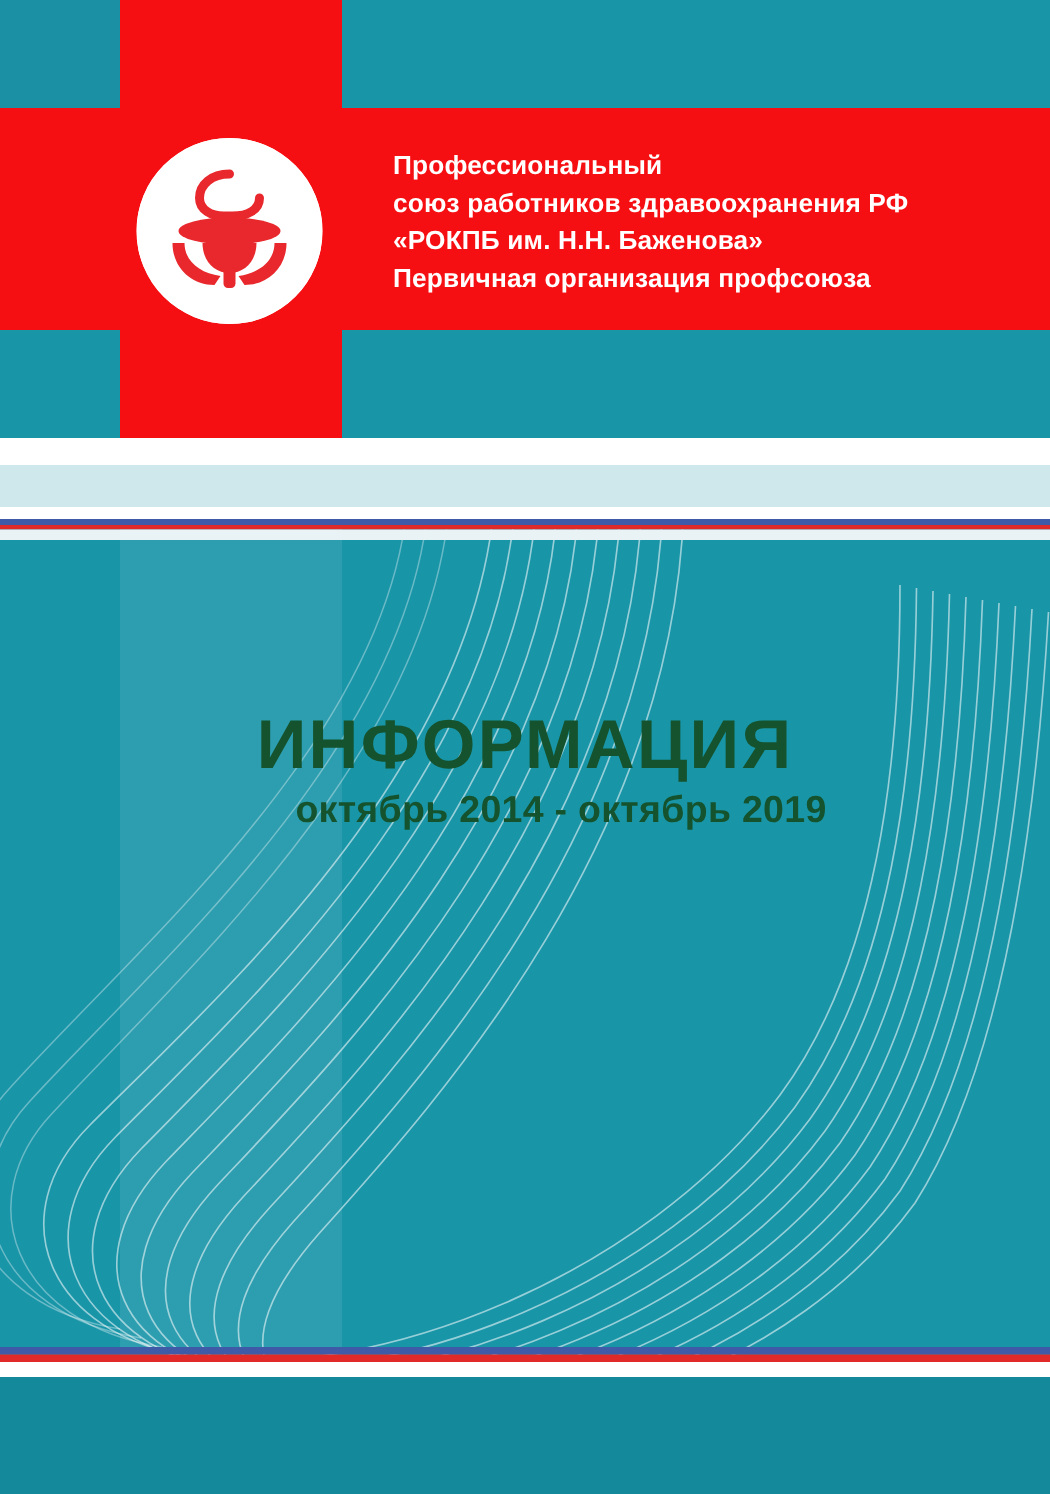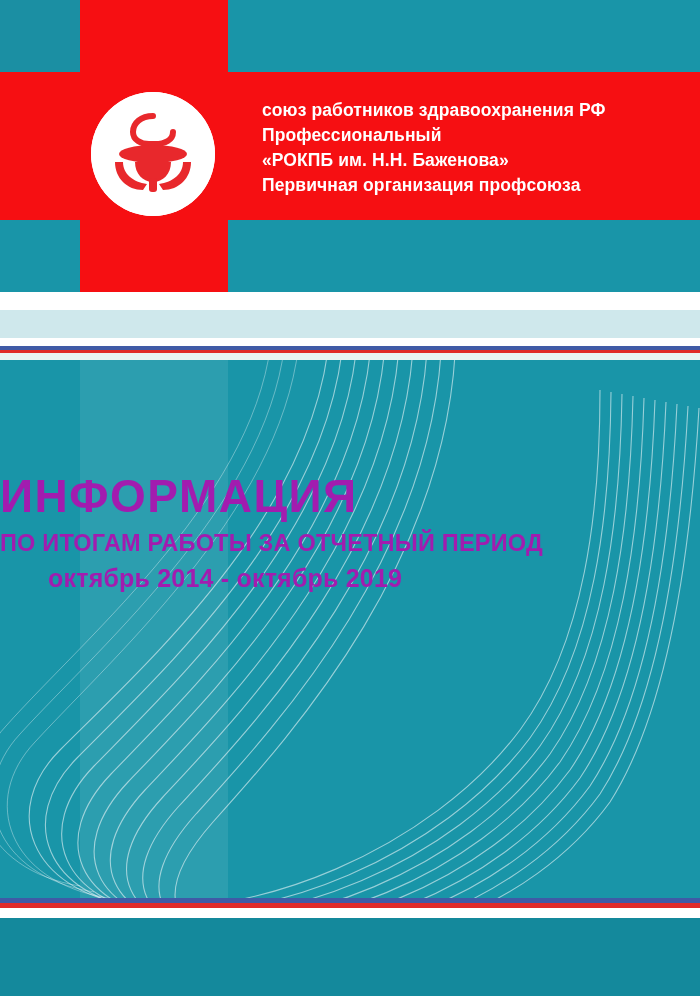--- a/index.html
+++ b/index.html
@@ -155,21 +155,22 @@
     left: 0; top: 330px;
     width: 700px; height: 600px;
   }
 
   
   .title-block {
     position: absolute;
     left: 0;
     top: 470px;
     width: 700px;
-    color: #a21caf;
+    text-align: center;
+    color: #14532d;
   }
   .title-main {
     font-size: 46px;
     font-weight: bold;
     letter-spacing: 1.5px;
     line-height: 52px;
   }
   .title-sub {
     font-size: 23.5px;
     font-weight: bold;
@@ -224,38 +225,37 @@
       <path d="M62 24 C 50 24, 42 31, 42 40 C 42 48, 50 52, 58 52 L 58 58 L 64 58 L 64 52 C 74 52, 82 48, 82 40" fill="none" stroke="#e8282c" stroke-width="6" stroke-linecap="round"></path>
       <ellipse cx="62" cy="62" rx="34" ry="9" fill="#e8282c"></ellipse>
       <path d="M24 70 C 24 86, 36 98, 52 98 L 56 92 C 42 90, 32 82, 32 70 Z" fill="#e8282c"></path>
       <path d="M100 70 C 100 86, 88 98, 72 98 L 68 92 C 82 90, 92 82, 92 70 Z" fill="#e8282c"></path>
       <path d="M44 70 C 44 82, 52 90, 62 90 C 72 90, 80 82, 80 70 Z" fill="#e8282c"></path>
       <rect x="58" y="86" width="8" height="14" rx="3" fill="#e8282c"></rect>
     </svg>
   </div>
 
   <div class="org-text">
+    <div>Профессиональный</div>
     <div>союз работников здравоохранения РФ</div>
-    <div>Профессиональный</div>
     <div>«РОКПБ им. Н.Н. Баженова»</div>
     <div>Первичная организация профсоюза</div>
   </div>
 
   <div class="stripe-left-top"></div>
   <div class="band-white-1"></div>
   <div class="band-pale"></div>
   <div class="band-white-2"></div>
   <div class="band-thin-blue"></div>
   <div class="band-thin-red"></div>
   <div class="band-after"></div>
   <div class="stripe-left"></div>
 
   <div class="title-block">
     <div class="title-main">ИНФОРМАЦИЯ</div>
-    <div class="title-sub">ПО ИТОГАМ РАБОТЫ ЗА ОТЧЕТНЫЙ ПЕРИОД</div>
     <div class="title-dates">октябрь 2014 - октябрь 2019</div>
   </div>
 
   <div class="bottom-blue"></div>
   <div class="bottom-red"></div>
   <div class="bottom-white"></div>
   <div class="bottom-teal-dark"></div>
 
 </div>
 

